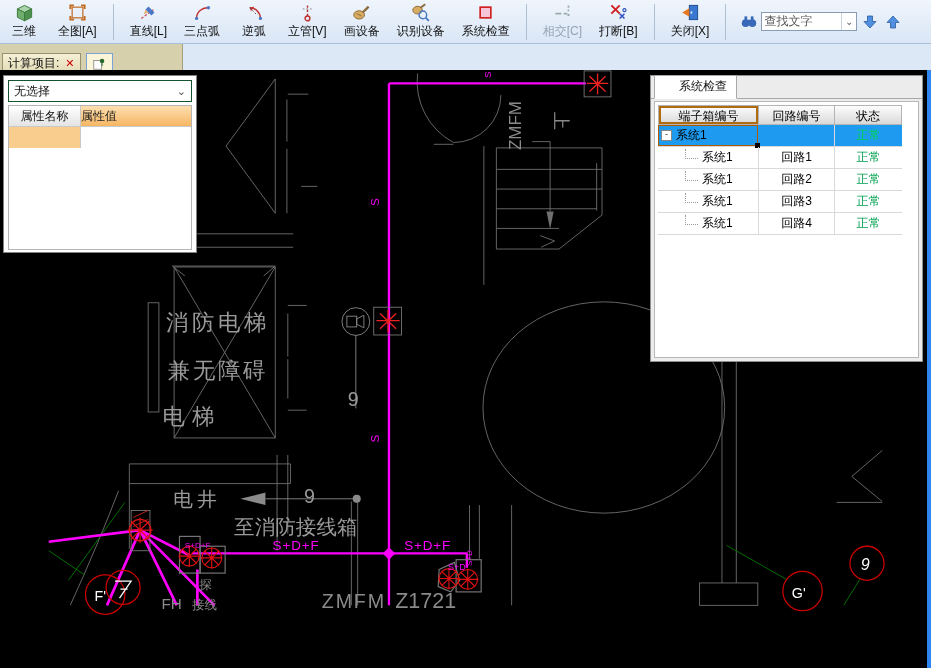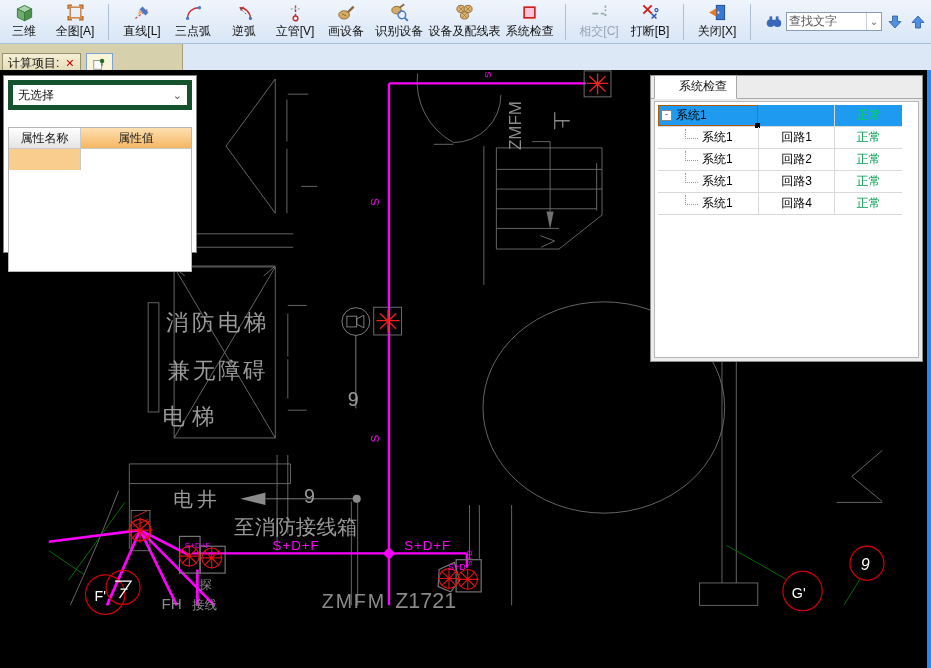--- a/index.html
+++ b/index.html
@@ -28,27 +28,27 @@
   .close-x{color:#cc0000;font-weight:bold;font-size:11px;line-height:1}
   .pinbtn{width:25px;height:19px;margin-left:5px;background:#faf4d8;border:1px solid #7ba2d6;
           display:flex;align-items:center;justify-content:center}
   
   .canvas{position:absolute;top:70px;left:0;width:931px;height:598px;background:#000}
   .canvas svg{position:absolute;top:0;left:0}
   .right-edge{position:absolute;top:70px;right:0;width:4px;height:598px;background:#2f86f0}
   
   .lpanel{position:absolute;left:3px;top:75px;width:194px;height:178px;box-sizing:border-box;
           background:#fff;border:1px solid #828282;padding:4px;font-size:12px}
-  .ldrop{height:20px;border:5px solid #14532d;background:#fff;display:flex;align-items:center;
+  .ldrop{height:20px;border:1px solid #14532d;background:#fff;display:flex;align-items:center;
          justify-content:space-between;padding:0 5px;color:#111}
   .ldrop .chev{color:#555;font-size:11px}
-  .ltable{margin-top:17px;border:1px solid #b5b5b5}
+  .ltable{margin-top:3px;border:1px solid #b5b5b5}
   .lrow{display:flex;height:20px;line-height:20px}
   .lrow .c1{width:72px;box-sizing:border-box;border-right:1px solid #c9c9c9;text-align:center}
-  .lrow .c2{flex:1;text-align:center}
+  .lrow .c2{flex:1;}
   .lhead .c1{background:linear-gradient(#ffffff,#e4e4e4);color:#111}
   .lhead .c2{background:linear-gradient(#fddfb0,#f6b663);color:#222}
   .lrow1{border-top:1px solid #c9c9c9;height:21px;line-height:21px}
   .lrow1 .c1{background:#f9cd8e}
   .lrow1 .c2{background:#fff}
   .lempty{height:101px;background:#fff}
   
   .rpanel{position:absolute;left:650px;top:75px;width:273px;height:287px;box-sizing:border-box;
           background:#ececec;border:1px solid #8f8f8f;font-size:12px}
   .rtabs{height:22px;display:flex;align-items:flex-end;padding-left:3px;border-bottom:1px solid #a8a8a8}
@@ -139,29 +139,20 @@
     <svg viewBox="0 0 16 16">
         <ellipse cx="5.5" cy="6" rx="4" ry="3.2" fill="#d8ab62" stroke="#8a6a3a" stroke-width="0.8"></ellipse>
         <path d="M8 4L12 1" stroke="#8a6a3a" stroke-width="1.6"></path>
         <circle cx="10" cy="10" r="3.2" fill="none" stroke="#4878c0" stroke-width="1.2"></circle>
         <path d="M12.3 12.3L15 15" stroke="#4878c0" stroke-width="1.6"></path>
       </svg>
     <span>识别设备</span>
   </div>
   <div class="tb-item">
     <svg viewBox="0 0 16 16">
-        <ellipse cx="5" cy="5" rx="3.4" ry="3" fill="#e0b66e" stroke="#8a6a3a" stroke-width="0.8"></ellipse>
-        <ellipse cx="11" cy="5" rx="3.4" ry="3" fill="#e0b66e" stroke="#8a6a3a" stroke-width="0.8"></ellipse>
-        <ellipse cx="8" cy="10.5" rx="3.4" ry="3" fill="#e0b66e" stroke="#8a6a3a" stroke-width="0.8"></ellipse>
-        <path d="M3 3l4 4M7 3L3 7M9 3l4 4M13 3L9 7M6 8.5l4 4M10 8.5l-4 4" stroke="#8a6a3a" stroke-width="0.6"></path>
-      </svg>
-    <span>设备及配线表</span>
-  </div>
-  <div class="tb-item">
-    <svg viewBox="0 0 16 16">
         <rect x="3.5" y="3.5" width="9" height="9" fill="#f6c6d8" stroke="#d02020" stroke-width="1.4"></rect>
       </svg>
     <span>系统检查</span>
   </div>
   <div class="tb-sep"></div>
   <div class="tb-item disabled">
     <svg viewBox="0 0 16 16">
         <path d="M2 9h5M9 9h3" stroke="#9aa" stroke-width="1.4"></path>
         <path d="M13 2v5" stroke="#9aa" stroke-width="1.4" stroke-dasharray="2 1.5"></path>
         <circle cx="13" cy="10" r="1" fill="#9aa"></circle>
@@ -392,20 +383,25 @@
     <div class="lempty"></div>
   </div>
 </div>
 
 <div class="rpanel">
   <div class="rtabs">
     <div class="rtab">系统检查</div>
   </div>
   <div class="rcontent">
     <div class="rtable">
+      <div class="rhead">
+        <div class="hbox">端子箱编号</div>
+        <div class="hcir">回路编号</div>
+        <div class="hsta">状态</div>
+      </div>
       <div class="rrow sel">
         <div class="cbox">
           <span class="expander">-</span>
           <span>系统1</span>
           <span class="handle"></span>
         </div>
         <div class="ccir"></div>
         <div class="csta">正常</div>
       </div>
       <div class="rrow">

